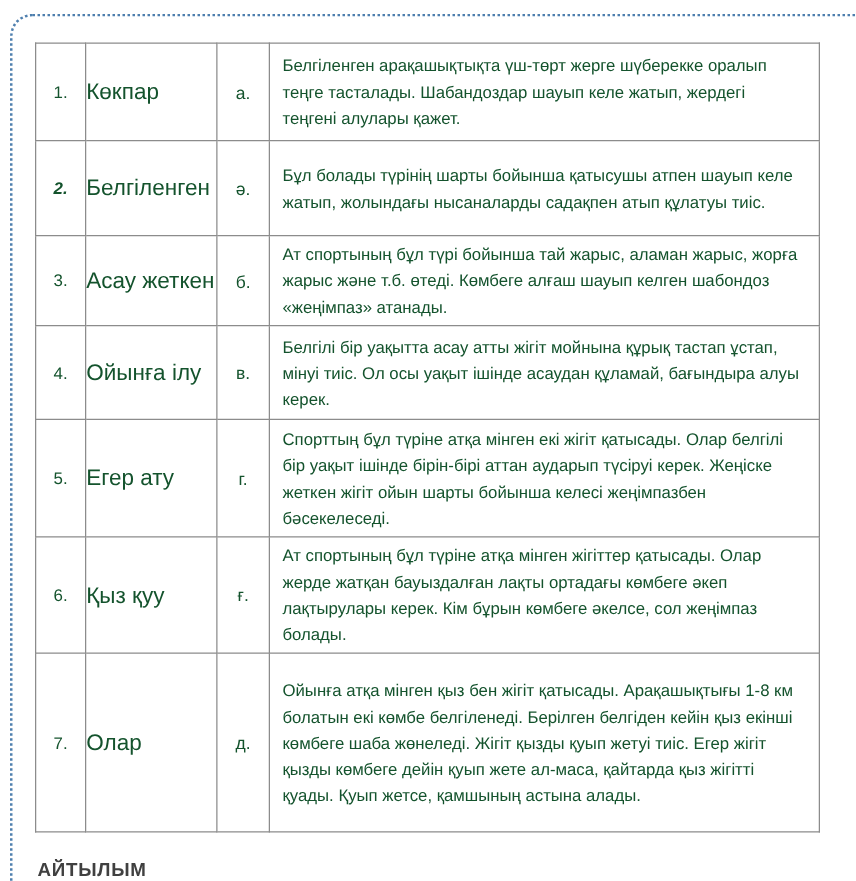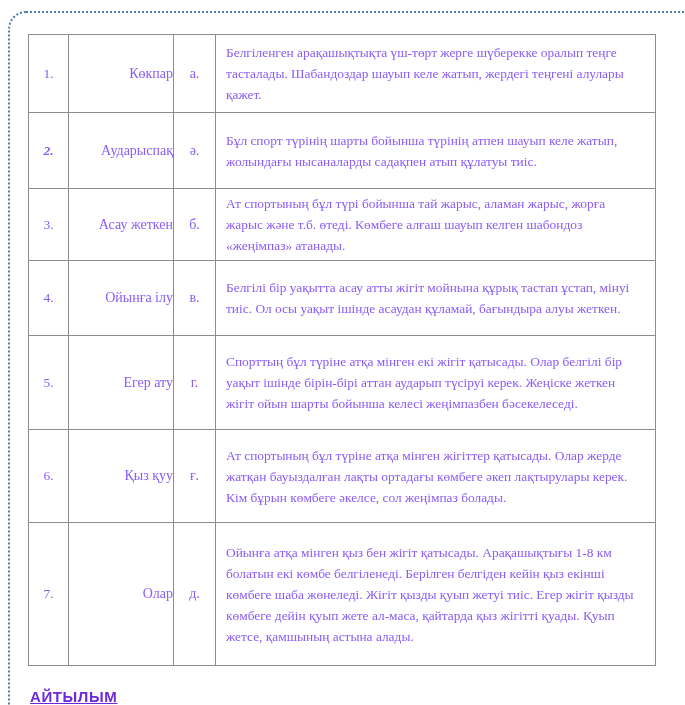--- a/index.html
+++ b/index.html
@@ -26,30 +26,29 @@
     position: absolute;
     left: 28px; top: 34px;
     width: 627px;
     border-collapse: collapse;
     table-layout: fixed;
     background: #ffffff;
   }
   table.match-table td {
     border: 1.5px solid #8c8c8c;
     vertical-align: middle;
-    color: #8b5cf6;
-    font-family: Liberation Serif, serif;
+    color: #14532d;
   }
   col.c-num    { width: 40px; }
   col.c-name   { width: 105px; }
   col.c-letter { width: 42px; }
   col.c-desc   { width: 440px; }
 
   td.cell-num    { text-align: center; font-size: 13.5px; }
-  td.cell-name   { text-align: right; font-size: 14px; }
+  td.cell-name   { text-align: left; font-size: 18px; }
   td.cell-letter { text-align: center; font-size: 14px; }
   td.cell-desc   {
     text-align: left;
     font-size: 13.4px;
     line-height: 21px;
     padding: 4px 14px 4px 10px;
   }
   
   tr.r0 { height: 78px; }
   tr.r1 { height: 76px; }
@@ -57,26 +56,25 @@
   tr.r3 { height: 75px; }
   tr.r4 { height: 94px; }
   tr.r5 { height: 93px; }
   tr.r6 { height: 143px; }
   
   tr.r1 td.cell-num { font-style: italic; font-weight: 700; }
 
   .bottom-heading {
     position: absolute;
     left: 30px; top: 688px;          
-    color: #6d28d9;
+    color: #404040;
     font-size: 15px;
     font-weight: 700;
     letter-spacing: 0.6px;
     white-space: nowrap;
-    text-decoration: underline;
   }
 </style>
 </head>
 <body>
 
 <div class="page">
 
   <div class="dotted-border"></div>
 
   <table class="match-table">
@@ -88,35 +86,35 @@
     </colgroup>
     <tbody>
       <tr class="r0">
         <td class="cell-num">1.</td>
         <td class="cell-name">Көкпар</td>
         <td class="cell-letter">а.</td>
         <td class="cell-desc">Белгіленген арақашықтықта үш-төрт жерге шүберекке оралып теңге тасталады. Шабандоздар шауып келе жатып, жердегі теңгені алулары қажет.</td>
       </tr>
       <tr class="r1">
         <td class="cell-num">2.</td>
-        <td class="cell-name">Аударыспақ</td>
+        <td class="cell-name">Белгіленген</td>
         <td class="cell-letter">ә.</td>
-        <td class="cell-desc">Бұл спорт түрінің шарты бойынша түрінің атпен шауып келе жатып, жолындағы нысаналарды садақпен атып құлатуы тиіс.</td>
+        <td class="cell-desc">Бұл болады түрінің шарты бойынша қатысушы атпен шауып келе жатып, жолындағы нысаналарды садақпен атып құлатуы тиіс.</td>
       </tr>
       <tr class="r2">
         <td class="cell-num">3.</td>
         <td class="cell-name">Асау жеткен</td>
         <td class="cell-letter">б.</td>
         <td class="cell-desc">Ат спортының бұл түрі бойынша тай жарыс, аламан жарыс, жорға жарыс және т.б. өтеді. Көмбеге алғаш шауып келген шабондоз «жеңімпаз» атанады.</td>
       </tr>
       <tr class="r3">
         <td class="cell-num">4.</td>
         <td class="cell-name">Ойынға ілу</td>
         <td class="cell-letter">в.</td>
-        <td class="cell-desc">Белгілі бір уақытта асау атты жігіт мойнына құрық тастап ұстап, мінуі тиіс. Ол осы уақыт ішінде асаудан құламай, бағындыра алуы жеткен.</td>
+        <td class="cell-desc">Белгілі бір уақытта асау атты жігіт мойнына құрық тастап ұстап, мінуі тиіс. Ол осы уақыт ішінде асаудан құламай, бағындыра алуы керек.</td>
       </tr>
       <tr class="r4">
         <td class="cell-num">5.</td>
         <td class="cell-name">Егер ату</td>
         <td class="cell-letter">г.</td>
         <td class="cell-desc">Спорттың бұл түріне атқа мінген екі жігіт қатысады. Олар белгілі бір уақыт ішінде бірін-бірі аттан аударып түсіруі керек. Жеңіске жеткен жігіт ойын шарты бойынша келесі жеңімпазбен бәсекелеседі.</td>
       </tr>
       <tr class="r5">
         <td class="cell-num">6.</td>
         <td class="cell-name">Қыз қуу</td>

